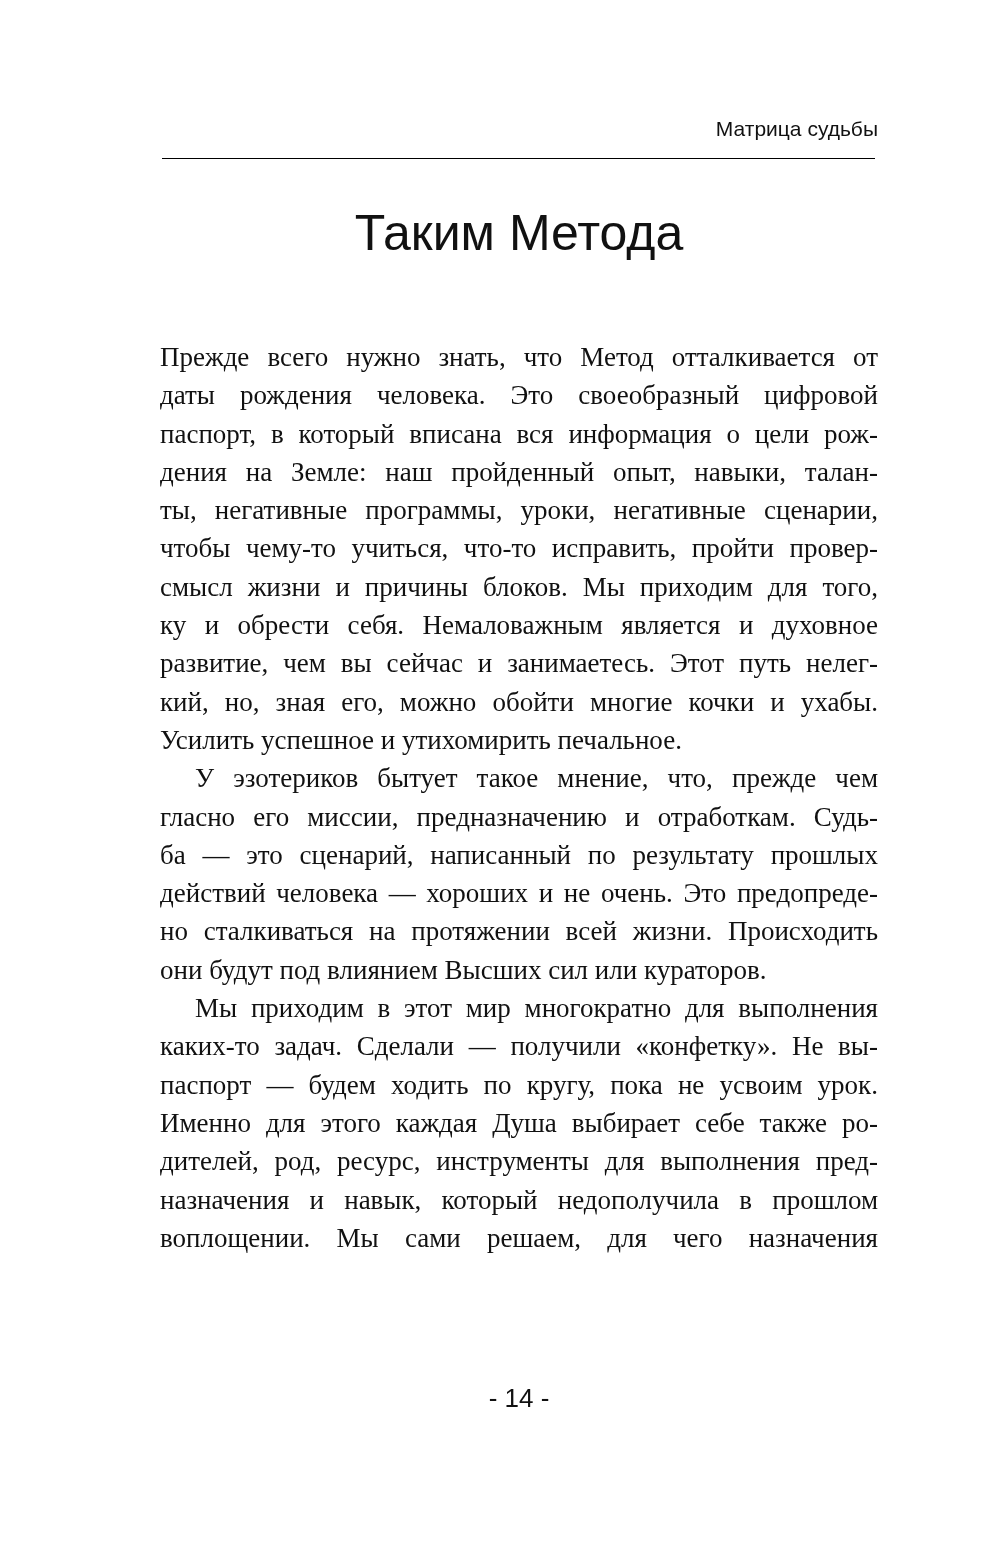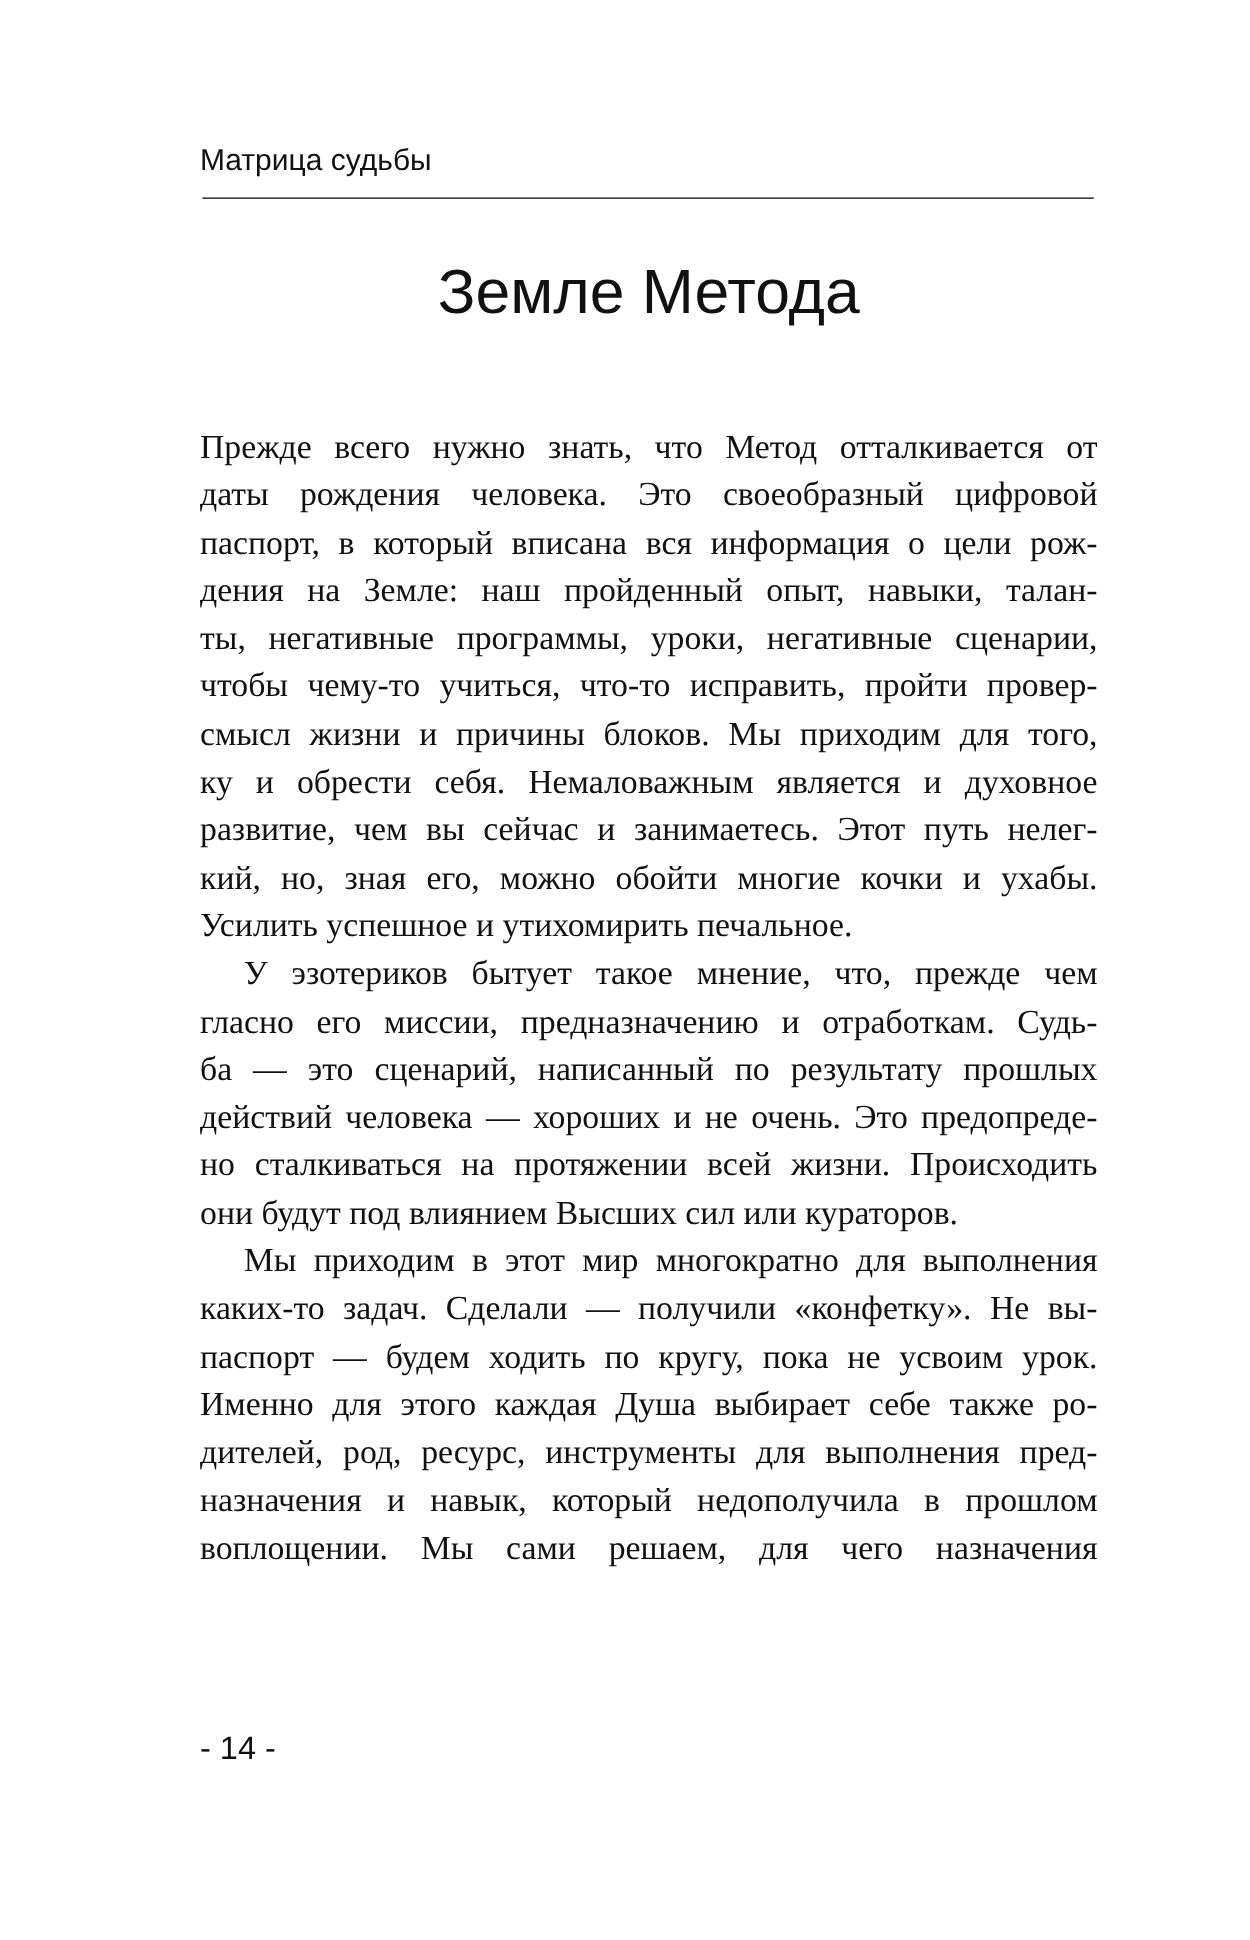--- a/index.html
+++ b/index.html
@@ -21,23 +21,23 @@
     left: 160px;
     top: 0;
     width: 718px;
     height: 100%;
   }
   .running-head {
     position: absolute;
     top: 116px;
     left: 0;
     width: 100%;
-    text-align: left;
+    text-align: right;
     font-family: "Liberation Sans", sans-serif;
-    font-size: 24px;
+    font-size: 21px;
     line-height: 26px;
     color: var(--text, #111111);
   }
   .header-rule {
     position: absolute;
     top: 158px;
     left: 2px;
     right: 3px;
     height: 1px;
     background: var(--rule, #000000);
@@ -71,34 +71,35 @@
     text-align-last: justify;
   }
   .line.indent {
     text-indent: 35px;
   }
   .page-number {
     position: absolute;
     top: 1383px;
     left: 0;
     width: 100%;
+    text-align: center;
     font-family: "Liberation Sans", sans-serif;
     font-size: 26px;
     line-height: 30px;
     color: var(--text, #111111);
   }
 </style>
 </head>
 <body>
 
 <div class="page">
   <div class="content">
     <div class="running-head">Матрица судьбы</div>
     <div class="header-rule"></div>
-    <h1 class="chapter-title">Земле Метода</h1>
+    <h1 class="chapter-title">Таким Метода</h1>
     <div class="body-text">
         <div class="line just">Прежде всего нужно знать, что Метод отталкивается от</div>
         <div class="line just">даты рождения человека. Это своеобразный цифровой</div>
         <div class="line just">паспорт, в который вписана вся информация о цели рож-</div>
         <div class="line just">дения на Земле: наш пройденный опыт, навыки, талан-</div>
         <div class="line just">ты, негативные программы, уроки, негативные сценарии,</div>
         <div class="line just">чтобы чему-то учиться, что-то исправить, пройти провер-</div>
         <div class="line just">смысл жизни и причины блоков. Мы приходим для того,</div>
         <div class="line just">ку и обрести себя. Немаловажным является и духовное</div>
         <div class="line just">развитие, чем вы сейчас и занимаетесь. Этот путь нелег-</div>

